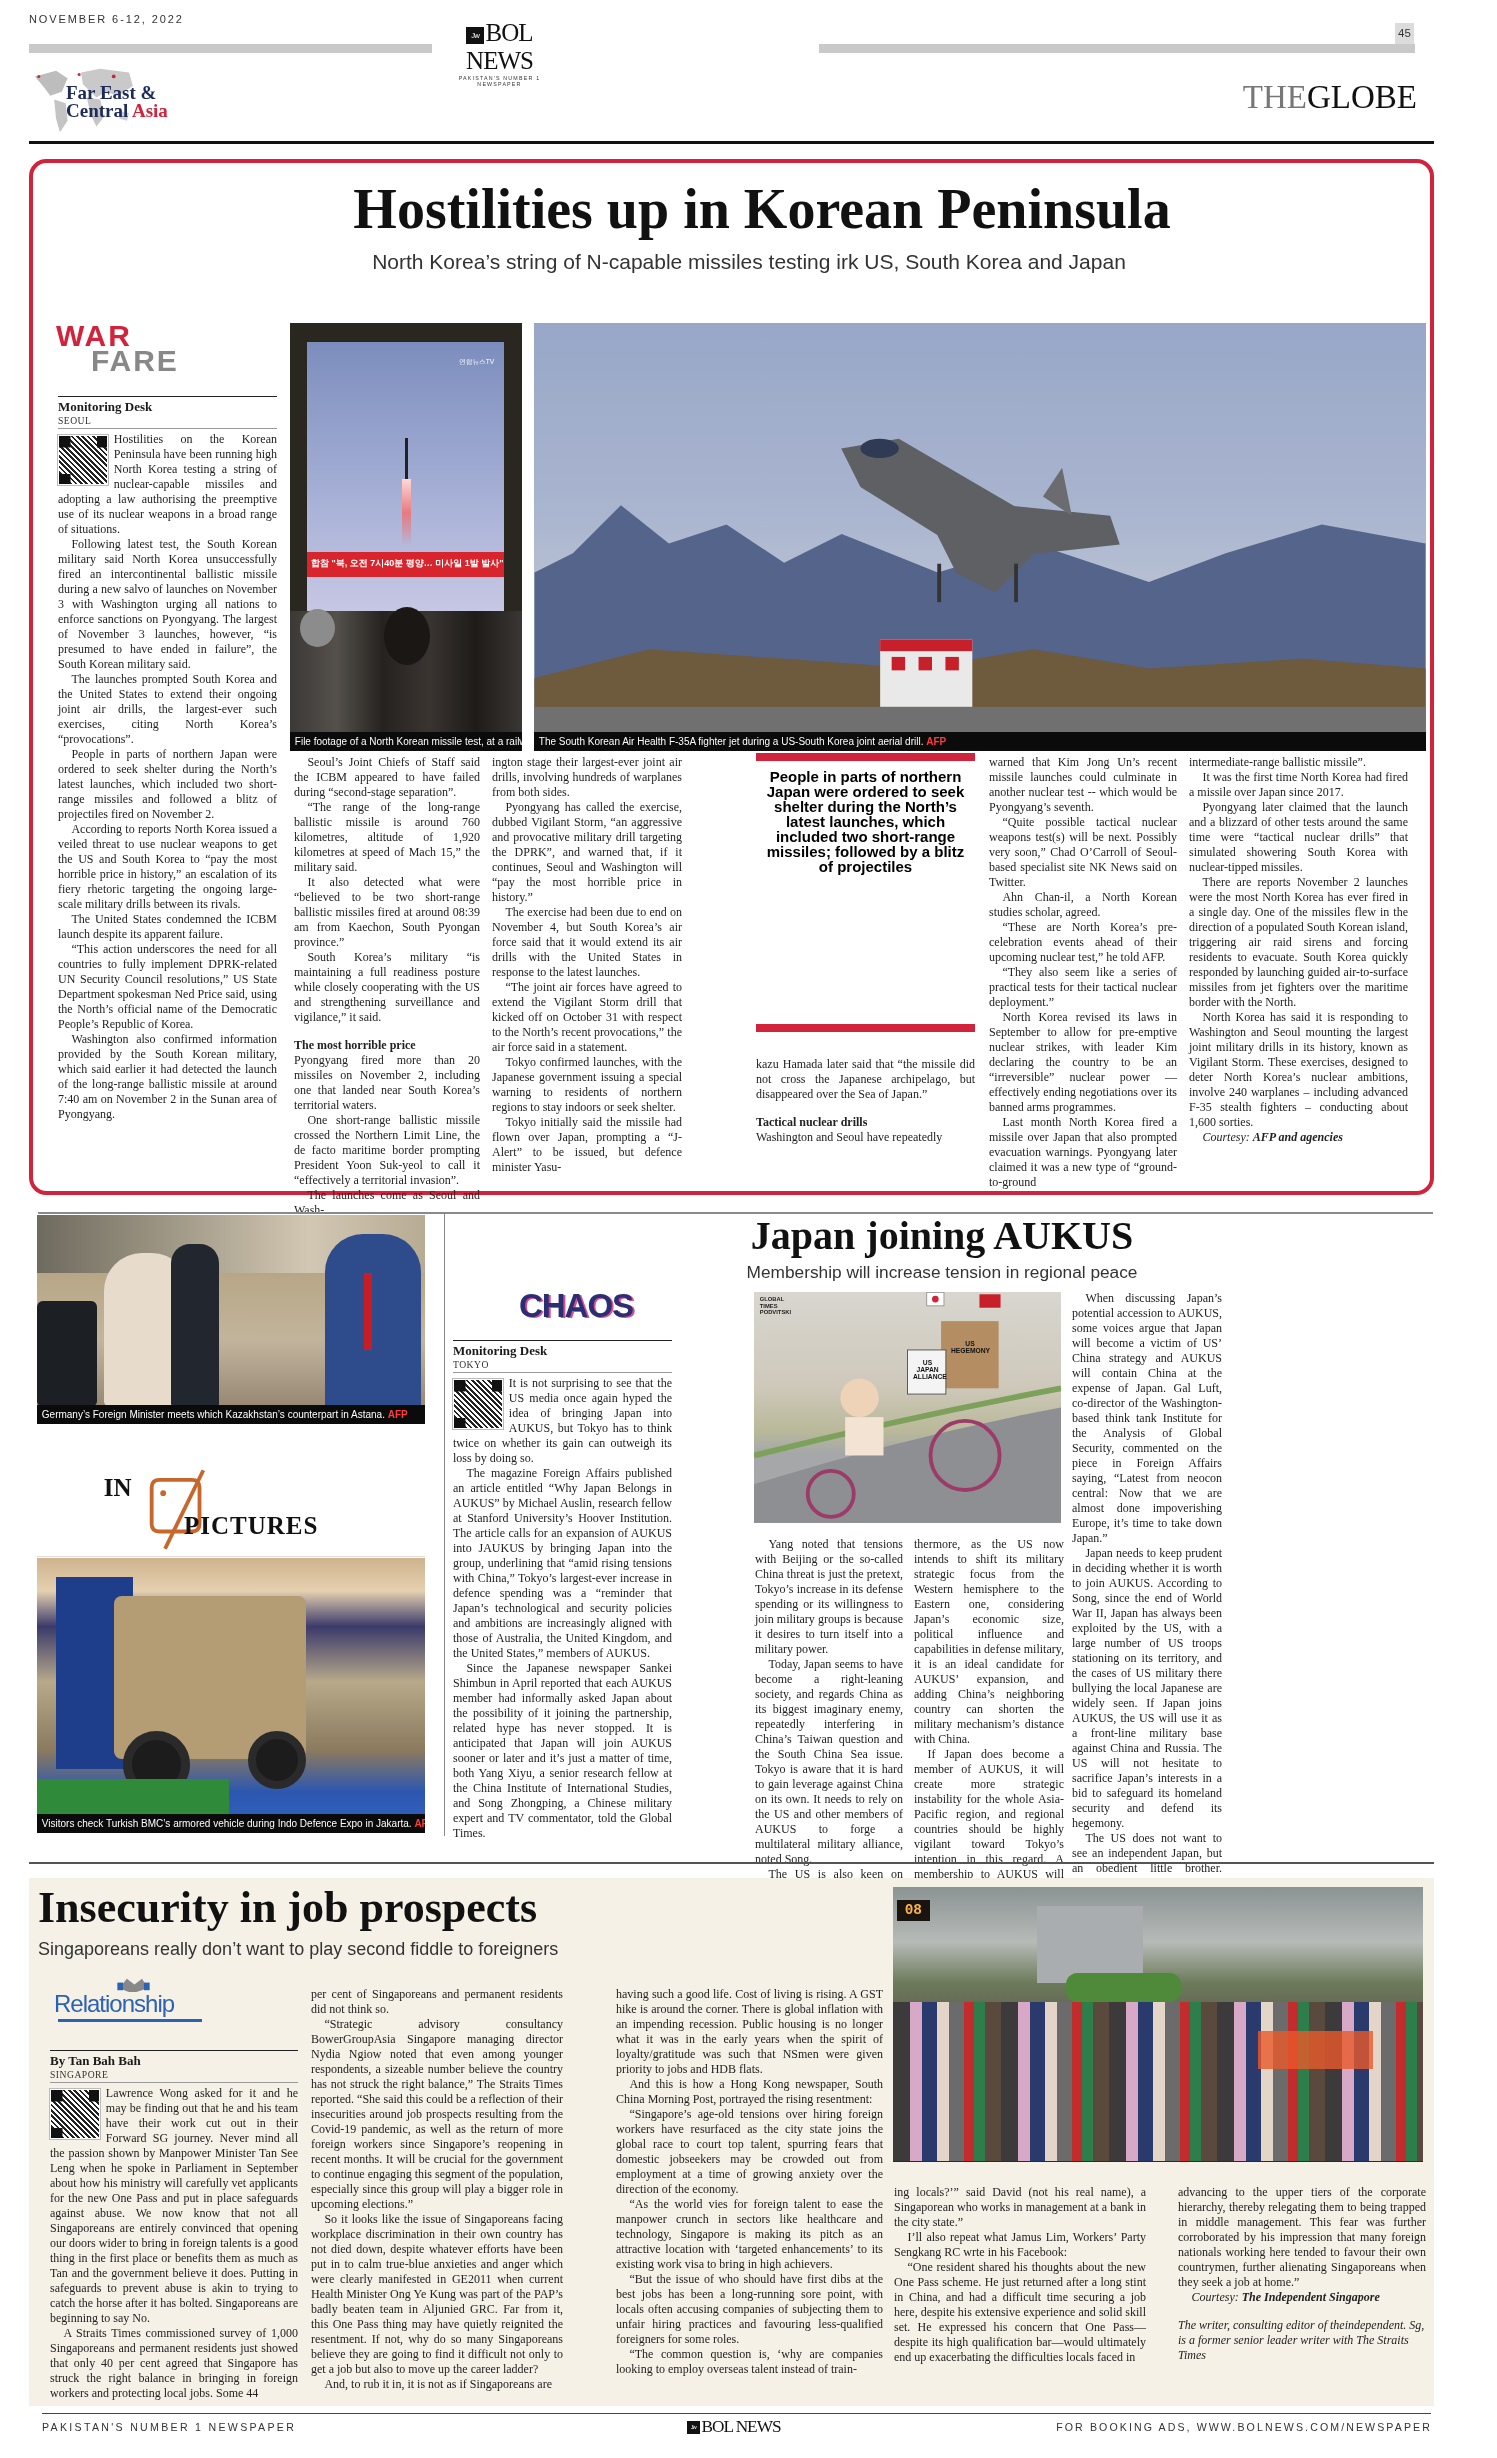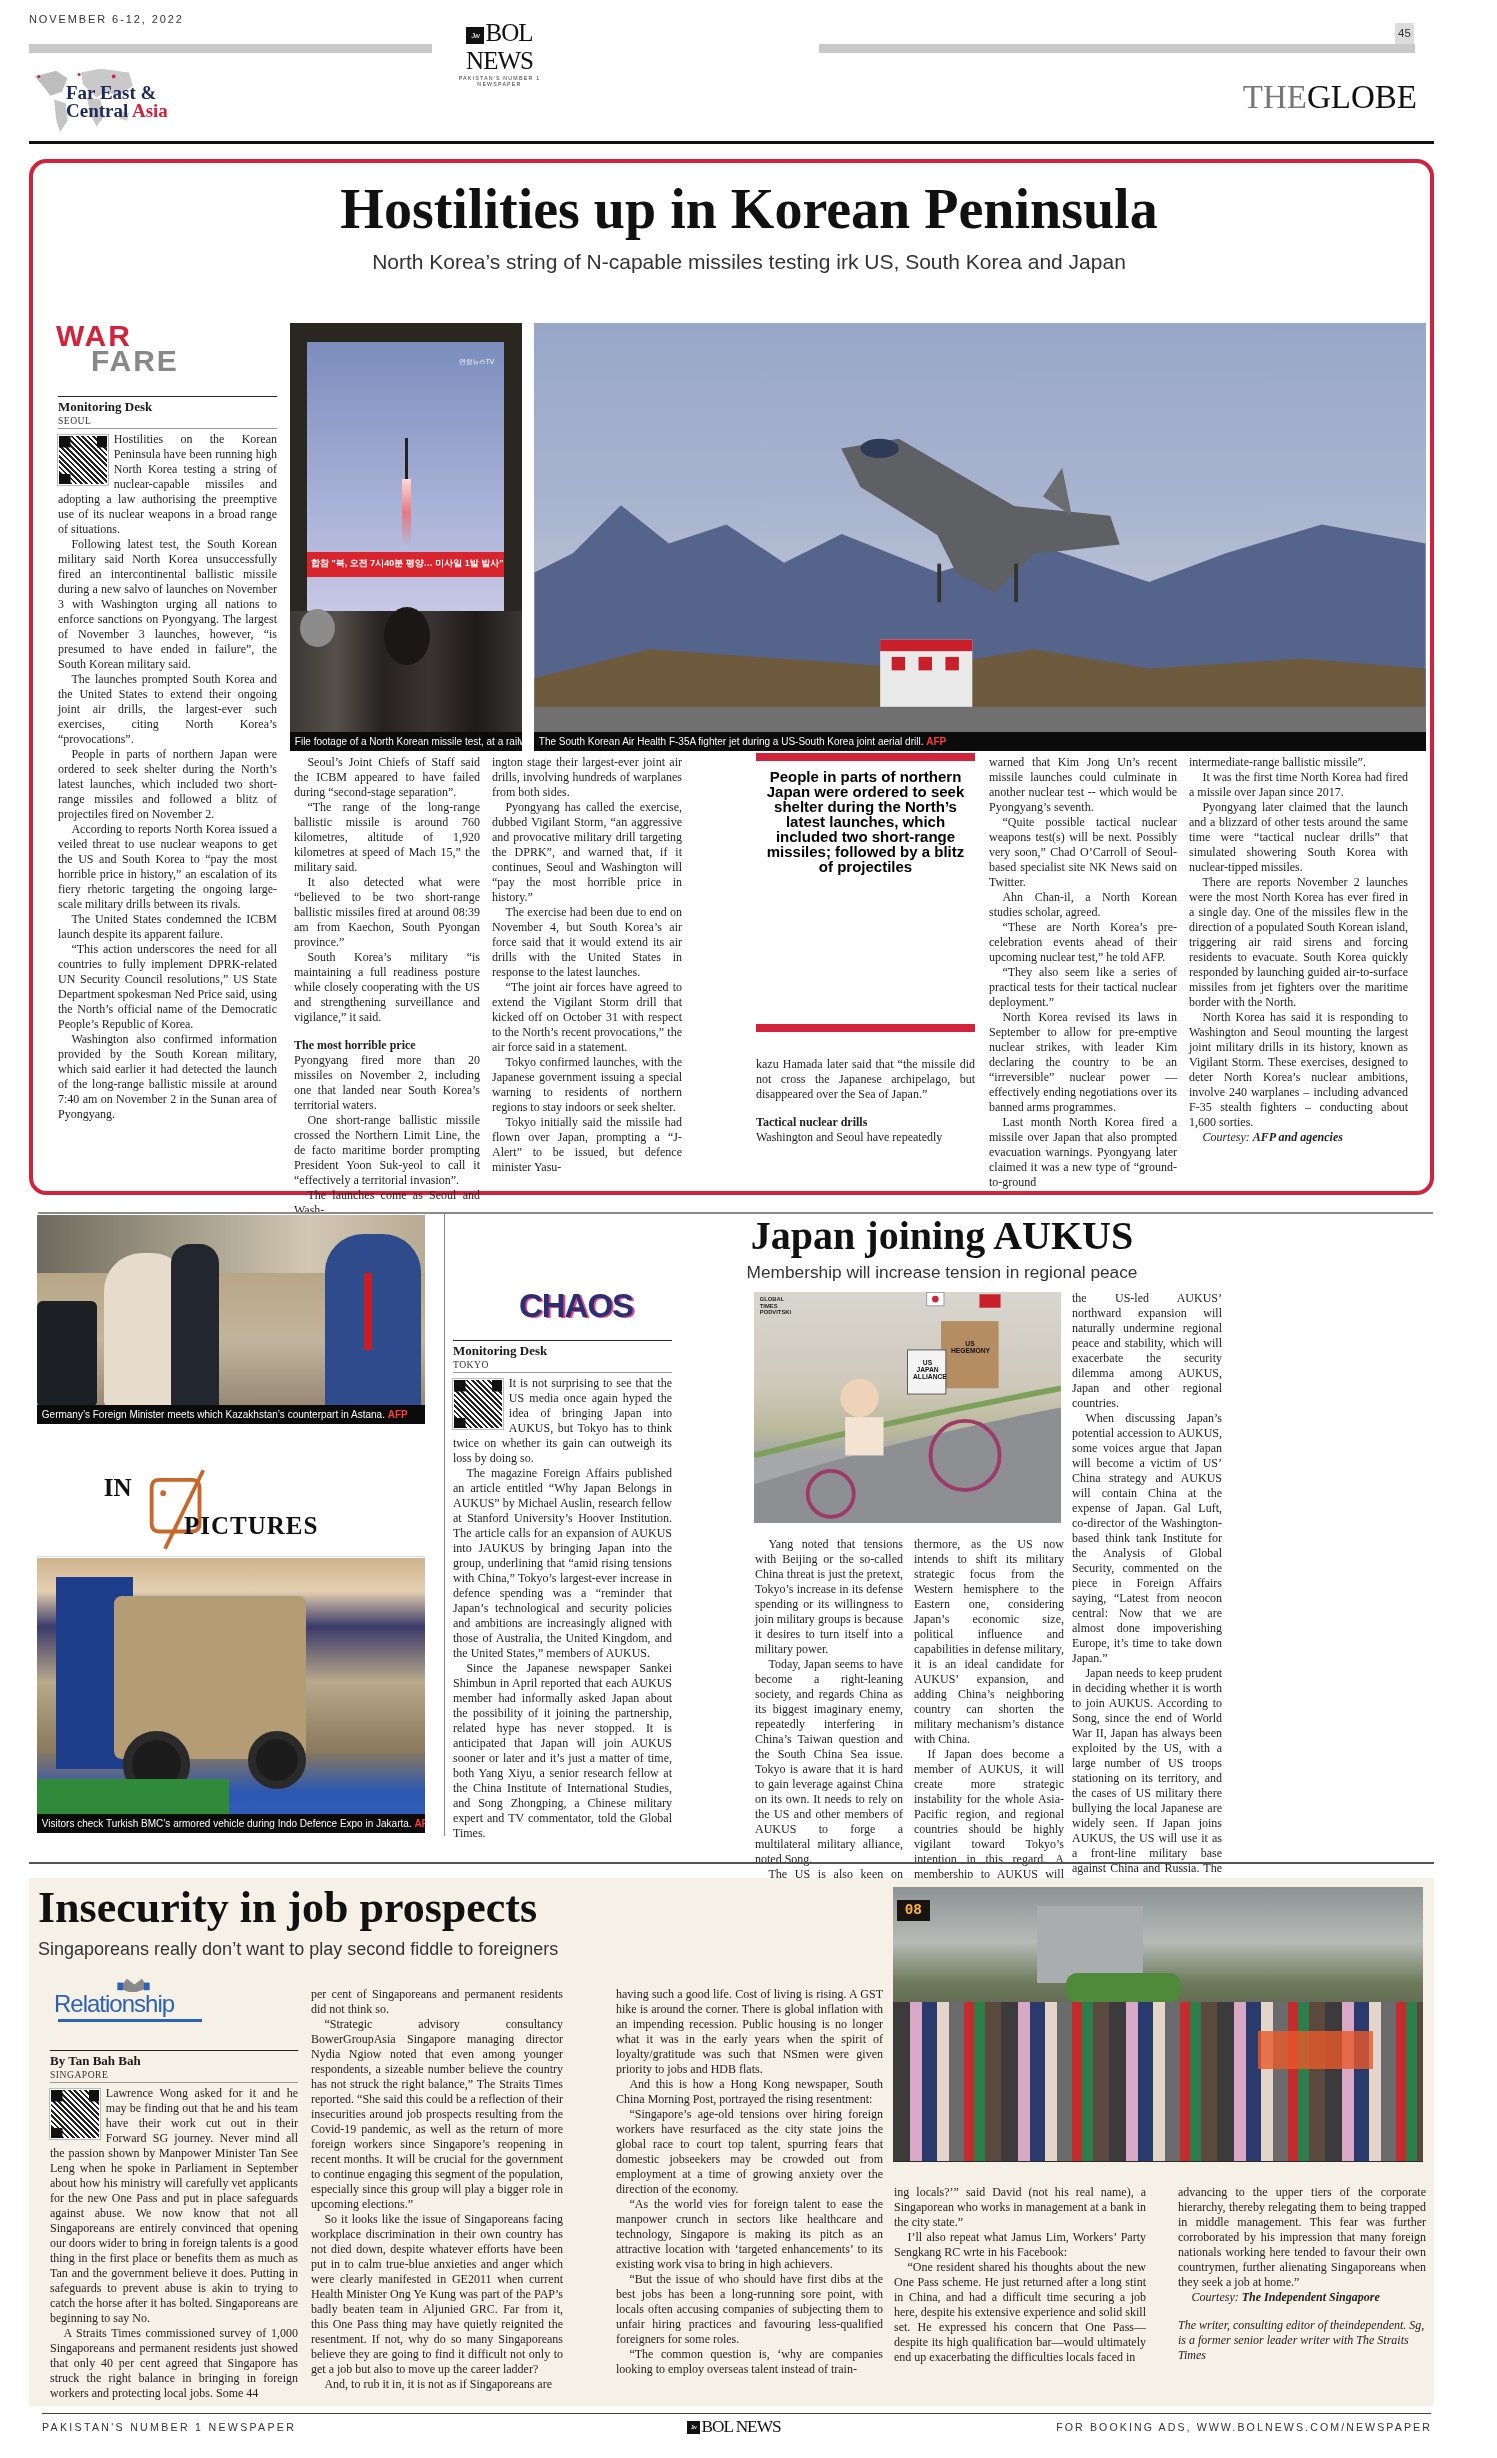--- a/index.html
+++ b/index.html
@@ -90,21 +90,21 @@
 </div>
 
 <div class="abs globe-title" style="left:1076px; top:79px; width:341px; text-align:right;">
   <span class="the">THE</span><span class="globe">GLOBE</span>
 </div>
 
 <div class="abs rule-black" style="left:29px; top:141px; width:1405px;"></div>
 
 <div class="abs red-frame" style="left:29px; top:159px; width:1405px; height:1036px;"></div>
 
-<div class="abs headline" style="left:67px; top:179px; width:1364px; text-align:center; font-size:56px; line-height:61px;">Hostilities up in Korean Peninsula</div>
+<div class="abs headline" style="left:80px; top:179px; width:1364px; text-align:center; font-size:56px; line-height:61px;">Hostilities up in Korean Peninsula</div>
 <div class="abs subhead" style="left:67px; top:250px; width:1364px; text-align:center; font-size:21px;">North Korea’s string of N-capable missiles testing irk US, South Korea and Japan</div>
 
 <div class="abs" style="left:56px; top:323px; width:221px; height:67px;">
   <div class="tag-logo-warfare" style="color:#d2233c;">WAR</div>
   <div class="tag-logo-warfare" style="color:#888; margin-left:35px;">FARE</div>
 </div>
 
 <div class="col" style="left:58px; top:396px; width:219px;">
   <div class="byline">
     <div class="desk">Monitoring Desk</div>
@@ -280,21 +280,20 @@
 <div class="col body-text" style="left:755px; top:1537px; width:148px;">
   <p>Yang noted that tensions with Beijing or the so-called China threat is just the pretext, Tokyo’s increase in its defense spending or its willingness to join military groups is because it desires to turn itself into a military power.</p>
   <p>Today, Japan seems to have become a right-leaning society, and regards China as its biggest imaginary enemy, repeatedly interfering in China’s Taiwan question and the South China Sea issue. Tokyo is aware that it is hard to gain leverage against China on its own. It needs to rely on the US and other members of AUKUS to forge a multilateral military alliance, noted Song.</p>
   <p>The US is also keen on bringing Japan into the bloc. Apart from Australia and Britain, Japan is US’ closest and most obedient ally, and is highly coordinated with Washington’s military strategy. Fur-</p>
 </div>
 <div class="col body-text" style="left:914px; top:1537px; width:150px;">
   <p class="noindent">thermore, as the US now intends to shift its military strategic focus from the Western hemisphere to the Eastern one, considering Japan’s economic size, political influence and capabilities in defense military, it is an ideal candidate for AUKUS’ expansion, and adding China’s neighboring country can shorten the military mechanism’s distance with China.</p>
   <p>If Japan does become a member of AUKUS, it will create more strategic instability for the whole Asia-Pacific region, and regional countries should be highly vigilant toward Tokyo’s intention in this regard. A membership to AUKUS will mean a subversive change to Japan’s own Pacifist Constitution, resulting in substantial change of Japan’s role and status in the existing regional security structure. The rise of Japan as a military power as well as</p>
 </div>
 <div class="col body-text" style="left:1072px; top:1291px; width:150px;">
-  <p class="noindent">the US-led AUKUS’ northward expansion will naturally undermine regional peace and stability, which will exacerbate the security dilemma among AUKUS, Japan and other regional countries.</p>
   <p>When discussing Japan’s potential accession to AUKUS, some voices argue that Japan will become a victim of US’ China strategy and AUKUS will contain China at the expense of Japan. Gal Luft, co-director of the Washington-based think tank Institute for the Analysis of Global Security, commented on the piece in Foreign Affairs saying, “Latest from neocon central: Now that we are almost done impoverishing Europe, it’s time to take down Japan.”</p>
   <p>Japan needs to keep prudent in deciding whether it is worth to join AUKUS. According to Song, since the end of World War II, Japan has always been exploited by the US, with a large number of US troops stationing on its territory, and the cases of US military there bullying the local Japanese are widely seen. If Japan joins AUKUS, the US will use it as a front-line military base against China and Russia. The US will not hesitate to sacrifice Japan’s interests in a bid to safeguard its homeland security and defend its hegemony.</p>
   <p>The US does not want to see an independent Japan, but an obedient little brother. Therefore, if Japan wants to take advantage of the US-led AUKUS as an instrument to realise its ambitions and strategy to become a normal country, the path will be very winding and bumpy.</p>
   <p class="courtesy"><span>Courtesy: </span><b>Global Times</b></p>
 </div>
 
 <div class="abs" style="left:29px; top:1862px; width:1405px; height:1.9px; background:#555;"></div>
 
 <div class="abs cream" style="left:29px; top:1878px; width:1405px; height:528px;"></div>
 

